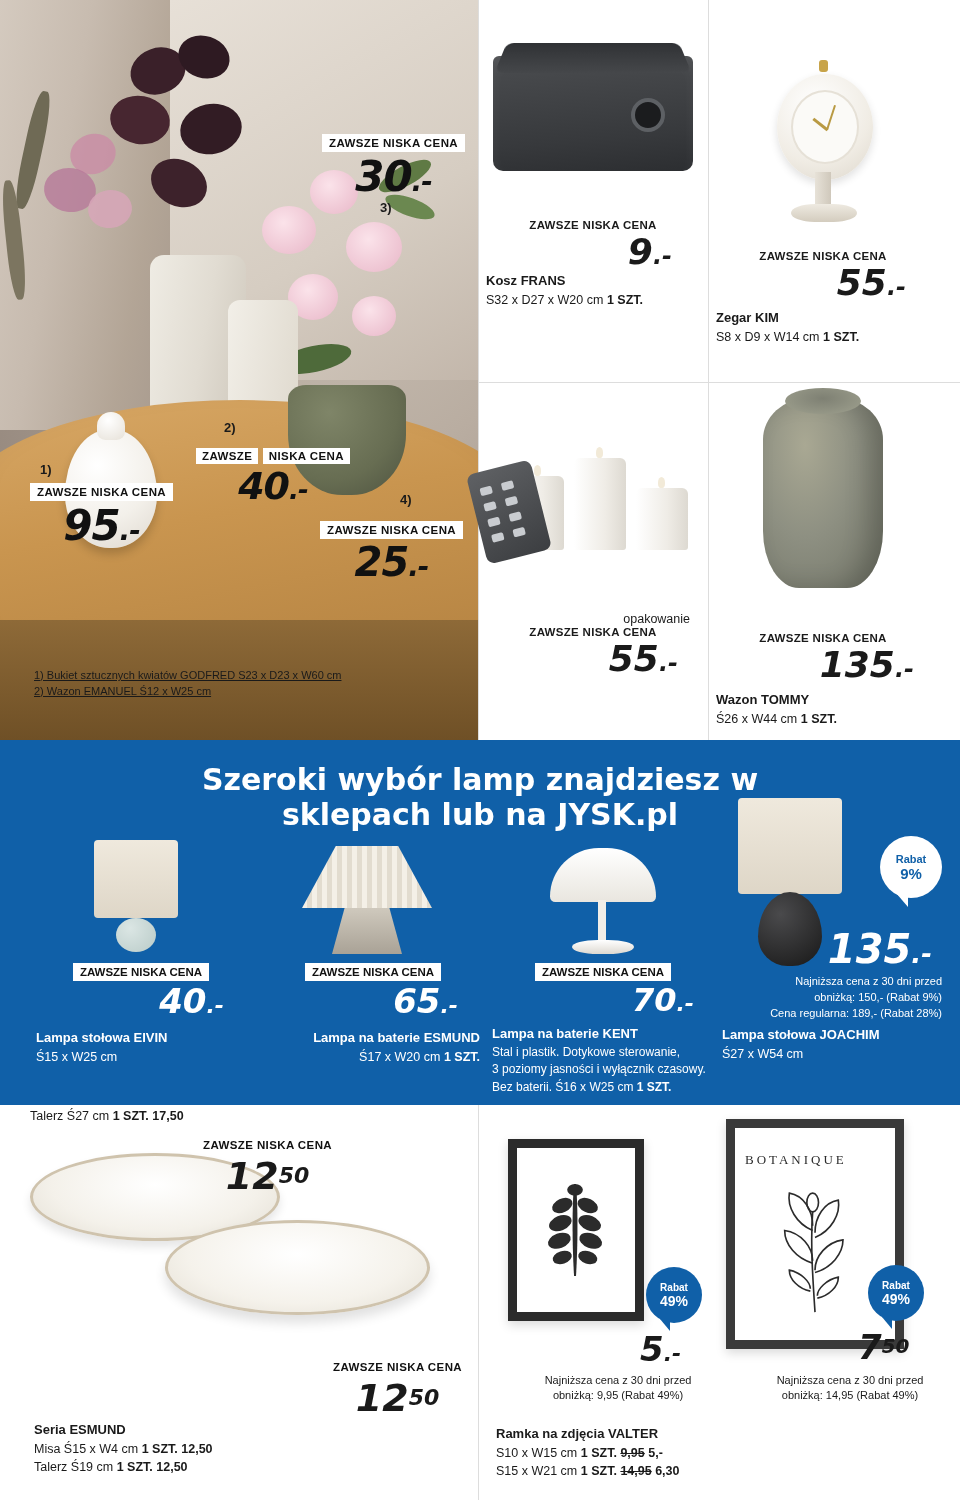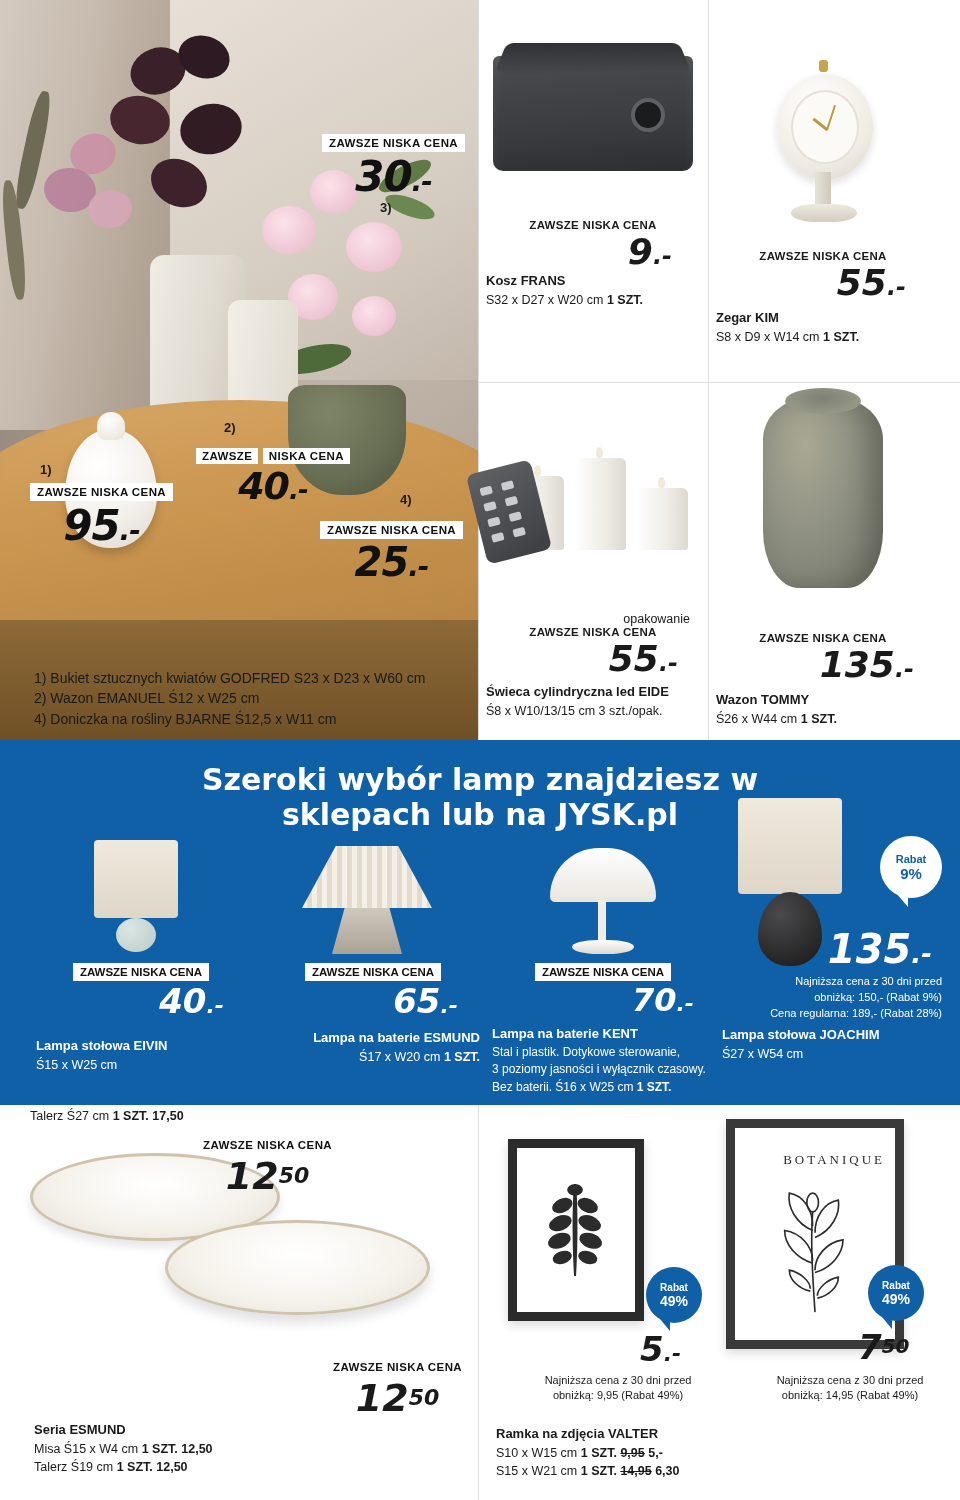--- a/index.html
+++ b/index.html
@@ -102,21 +102,21 @@
   .badge-1 .price { font-size:42px; }
   .num1 { position:absolute; left:40px; top:462px; font-size:13px; font-weight:bold;}
   .badge-2 { position:absolute; left:196px; top:446px; text-align:center;}
   .badge-2 .price { font-size:38px; }
   .num2 { position:absolute; left:224px; top:420px; font-size:13px; font-weight:bold;}
   .badge-4 { position:absolute; left:320px; top:520px; }
   .badge-4 .price { font-size:40px; }
   .num4 { position:absolute; left:400px; top:492px; font-size:13px; font-weight:bold;}
 
   .hero-legend {
-    position:absolute; left:34px; top:668px; font-size:14px; line-height:1.45;
+    position:absolute; left:34px; top:668px; font-size:11px; line-height:1.45;text-decoration:underline;
   }
 
   
   .divider-v { position:absolute; background:#ddd; width:1px; }
   .divider-h { position:absolute; background:#ddd; height:1px; }
 
   .cell { position:absolute; }
   .cell .img { position:relative; }
   .cell-label { font-size:12.5px; line-height:1.45; }
   .cell-label .title { font-weight:bold; font-size:13px; }
@@ -238,21 +238,21 @@
     border-radius:50%;
     border:3px solid #cfc3ad;
     box-shadow:0 8px 12px rgba(0,0,0,.12);
   }
   .frame{
     position:absolute; background:#fff; border:9px solid #2b2b2b;
     box-shadow:0 4px 10px rgba(0,0,0,.15);
   }
   .frame .mat{ position:absolute; inset:10px; background:#fff; }
   .botanique-title{
-    position:absolute; left:0; right:0; top:14px; text-align:right;
+    position:absolute; left:0; right:0; top:14px; text-align:left;
     font-size:13px; letter-spacing:3px; color:#2b2b2b; font-family:"Liberation Serif", serif;
   }
   .rabat-blue{
     width:56px;height:56px;border-radius:50%;background:#1060a8;color:#fff;
     display:flex;flex-direction:column;align-items:center;justify-content:center;
     font-size:10px;font-weight:bold;position:relative;
   }
   .rabat-blue .pct{font-size:14px;}
   .rabat-blue:after{
     content:""; position:absolute; bottom:-8px; left:14px;
@@ -335,21 +335,20 @@
       <div class="zaw">ZAWSZE NISKA CENA</div>
       <div style="text-align:center;">
         <span class="price">25</span><span class="price" style="font-size:28px;">.-</span>
       </div>
     </div>
   </div>
 
   <div class="hero-legend">
     <div>1) Bukiet sztucznych kwiatów GODFRED S23 x D23 x W60 cm</div>
     <div>2) Wazon EMANUEL Ś12 x W25 cm</div>
-    <div>4) Doniczka na rośliny BJARNE Ś12,5 x W11 cm</div>
   </div>
 
   <div class="divider-v" style="left:478px; top:0; height:740px;"></div>
   <div class="divider-v" style="left:708px; top:0; height:740px;"></div>
   <div class="divider-h" style="left:478px; top:382px; width:482px;"></div>
 
   <div class="cell" style="left:486px; top:56px; width:214px;">
     <div class="img">
       <div class="basket">
           <div class="hole"></div>
@@ -414,24 +413,20 @@
           <div class="btn" style="left:10px;top:64px;"></div>
           <div class="btn" style="left:32px;top:64px;"></div>
         </div>
       </div>
     </div>
     <div style="text-align:right; padding-right:10px; font-size:12.5px; margin-top:62px;">opakowanie</div>
     <div class="zaw-line">ZAWSZE NISKA CENA</div>
     <div style="text-align:right; padding-right:22px;">
       <span class="price-big" style="font-size:36px;">55</span><span class="price-big" style="font-size:24px;">.-</span>
     </div>
-    <div class="cell-label" style="margin-top:4px;">
-      <div class="title">Świeca cylindryczna led EIDE</div>
-      <div>Ś8 x W10/13/15 cm 3 szt./opak.</div>
-    </div>
   </div>
 
   <div class="cell" style="left:716px; top:398px; width:214px;">
     <div class="img">
       <div class="tommy"></div>
     </div>
     <div class="zaw-line" style="margin-top:44px;">ZAWSZE NISKA CENA</div>
     <div style="text-align:right; padding-right:16px;">
       <span class="price-big" style="font-size:36px;">135</span><span class="price-big" style="font-size:24px;">.-</span>
     </div>
@@ -454,21 +449,21 @@
       <div style="position:relative;height:140px;">
         <div class="shade-drum" style="position:absolute;left:58px;top:10px;width:84px;height:78px;border-radius:4px;"></div>
         <div style="position:absolute;left:80px;top:88px;width:40px;height:34px;border-radius:50%;background:radial-gradient(circle at 35% 30%,#dbe6e4,#b9cbc8);"></div>
       </div>
       <div style="text-align:center;margin-top:-8px;">
         <span class="lamp-zaw">ZAWSZE NISKA CENA</span>
       </div>
       <div style="text-align:right;padding-right:22px;">
         <span class="lamp-price" style="font-size:34px;">40</span><span class="lamp-price" style="font-size:22px;">.-</span>
       </div>
-      <div class="cell-label" style="margin-top:16px;">
+      <div class="cell-label" style="margin-top:8px;">
         <div class="title">Lampa stołowa EIVIN</div>
         <div>Ś15 x W25 cm</div>
       </div>
     </div>
 
     <div class="cell" style="left:266px; top:90px; width:214px;">
       <div style="position:relative;height:140px;">
         <div class="shade-pleat" style="position:absolute;left:36px;top:16px;width:130px;height:62px;clip-path:polygon(26% 0,74% 0,100% 100%,0 100%);"></div>
         <div style="position:absolute;left:66px;top:78px;width:70px;height:46px;background:linear-gradient(180deg,#cfc9bd,#a9a296);clip-path:polygon(18% 0,82% 0,100% 100%,0 100%);"></div>
       </div>

